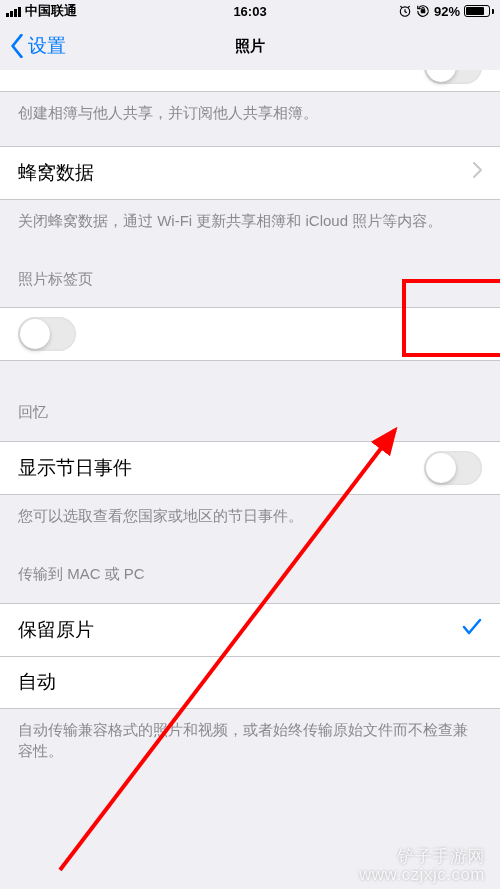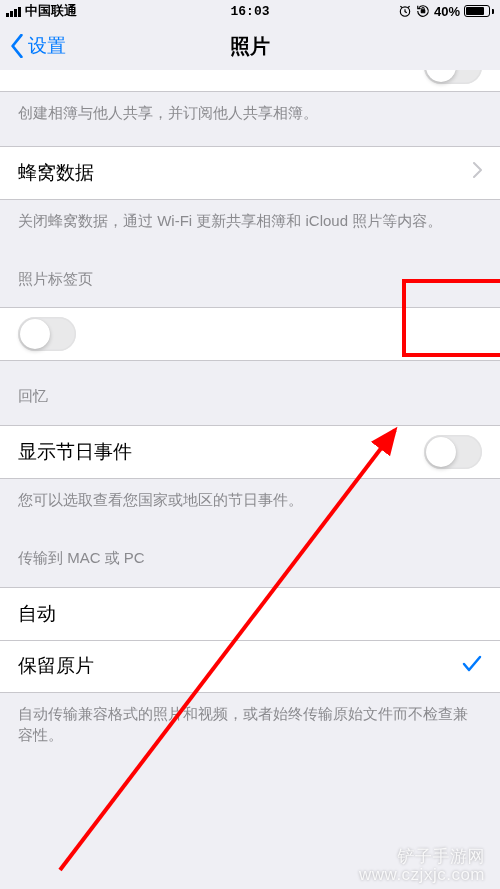--- a/index.html
+++ b/index.html
@@ -19,42 +19,42 @@
       height: 22px;
       display: flex;
       align-items: center;
       justify-content: space-between;
       padding: 4px 6px;
       font-size: 13px;
       font-weight: 600;
       color: #000;
     }
     .status-left, .status-right { display: flex; align-items: center; gap: 4px; }
-    .status-center { position: absolute; left: 50%; transform: translateX(-50%); font-weight: 600; font-family: Liberation Mono, monospace; }
+    .status-center { position: absolute; left: 50%; transform: translateX(-50%); font-weight: 600; }
     .signal-bars { display: flex; align-items: flex-end; gap: 1px; height: 11px; }
     .signal-bars span { width: 3px; background: #000; }
     .signal-bars span:nth-child(1){height:4px;} .signal-bars span:nth-child(2){height:6px;}
     .signal-bars span:nth-child(3){height:8px;} .signal-bars span:nth-child(4){height:10px;}
     .battery { display: flex; align-items: center; gap: 2px; }
     .battery-body { width: 26px; height: 12px; border: 1px solid #000; border-radius: 3px; position: relative; padding: 1px; }
     .battery-fill { height: 100%; width: 82%; background: #000; border-radius: 1px; }
     .battery-tip { width: 2px; height: 5px; background: #000; border-radius: 0 1px 1px 0; }
 
     
     .nav-bar {
       height: 48px;
       display: flex;
       align-items: center;
       position: relative;
       padding: 0 10px;
       font-family: Liberation Serif, serif;
     }
     .nav-back { display: flex; align-items: center; color: #007aff; font-size: 19px; }
     .nav-back svg { width: 14px; height: 24px; margin-right: 4px; }
-    .nav-title { position: absolute; left: 50%; transform: translateX(-50%); font-size: 20px; font-weight: 600; }
+    .nav-title { position: absolute; left: 50%; transform: translateX(-50%); font-size: 15px; font-weight: 600; }
 
     
     .row-group { background: #fff; border-top: 0.5px solid #c8c7cc; border-bottom: 0.5px solid #c8c7cc; margin-top: 8px; }
     .row {
       min-height: 52px;
       display: flex;
       align-items: center;
       justify-content: space-between;
       padding: 0 18px;
       background: #fff;
@@ -139,21 +139,21 @@
         <circle cx="12" cy="13" r="8" fill="none" stroke="#000" stroke-width="2"></circle>
         <path d="M12 9v4l3 2" stroke="#000" stroke-width="2" fill="none"></path>
         <path d="M4 4l3 2M20 4l-3 2" stroke="#000" stroke-width="2"></path>
       </svg>
     <svg width="14" height="14" viewBox="0 0 24 24" fill="none" stroke="#000" stroke-width="2">
         <path d="M3 12a9 9 0 1 0 2-5.6"></path>
         <path d="M3 3v5h5"></path>
         <rect x="9" y="10" width="6" height="5" rx="1" fill="#000"></rect>
         <path d="M10 10V8a2 2 0 0 1 4 0v2"></path>
       </svg>
-    <span>40%</span>
+    <span>92%</span>
     <div class="battery">
       <div class="battery-body">
           <div class="battery-fill"></div>
         </div>
       <div class="battery-tip"></div>
     </div>
   </div>
 </div>
 
 <div class="nav-bar">
@@ -187,43 +187,43 @@
 
 <div class="header-text">照片标签页</div>
 <div class="row-group">
   <div class="row">
     <div class="toggle" id="autoplay-toggle">
         <div class="toggle-knob"></div>
       </div>
   </div>
 </div>
 
-<div class="header-text" style="padding-top:24px">回忆</div>
+<div class="header-text" style="padding-top:40px">回忆</div>
 <div class="row-group">
   <div class="row">
     <span class="row-label">显示节日事件</span>
     <div class="toggle">
         <div class="toggle-knob"></div>
       </div>
   </div>
 </div>
 <div class="footer-text">您可以选取查看您国家或地区的节日事件。</div>
 
 <div class="header-text">传输到 MAC 或 PC</div>
 <div class="row-group">
-  <div class="row">
-    <span class="row-label">自动</span>
-  </div>
   <div class="row">
     <span class="row-label">保留原片</span>
     <span class="checkmark">
       <svg viewBox="0 0 20 18">
           <path d="M2 9 L7 15 L18 2" stroke="#007aff" stroke-width="2.5" fill="none" stroke-linecap="round" stroke-linejoin="round"></path>
         </svg>
     </span>
+  </div>
+  <div class="row">
+    <span class="row-label">自动</span>
   </div>
 </div>
 <div class="footer-text">自动传输兼容格式的照片和视频，或者始终传输原始文件而不检查兼容性。</div>
 
 <div class="highlight-box" id="hl" style="left: 402px; top: 279.25px; width: 102px; height: 78px;"></div>
 
 <svg class="arrow" id="arrow" width="500" height="889" style="left:0;top:0">
   <defs>
     <marker id="ahead" markerWidth="8" markerHeight="8" refX="6" refY="3" orient="auto">
       <path d="M0,0 L7,3 L0,6 Z" fill="#ff0000"></path>

